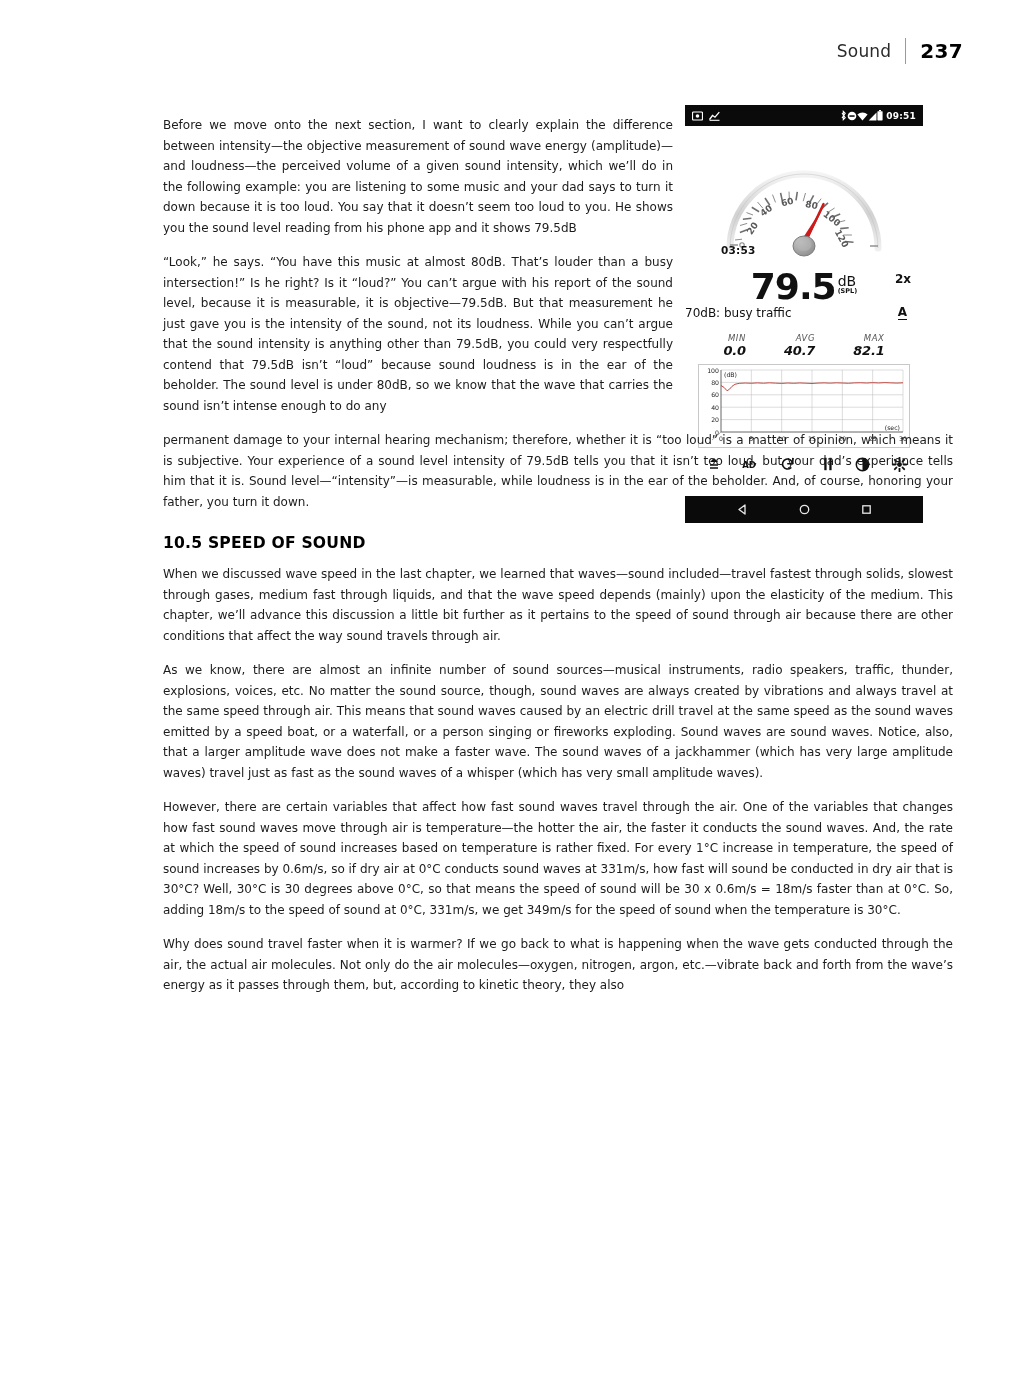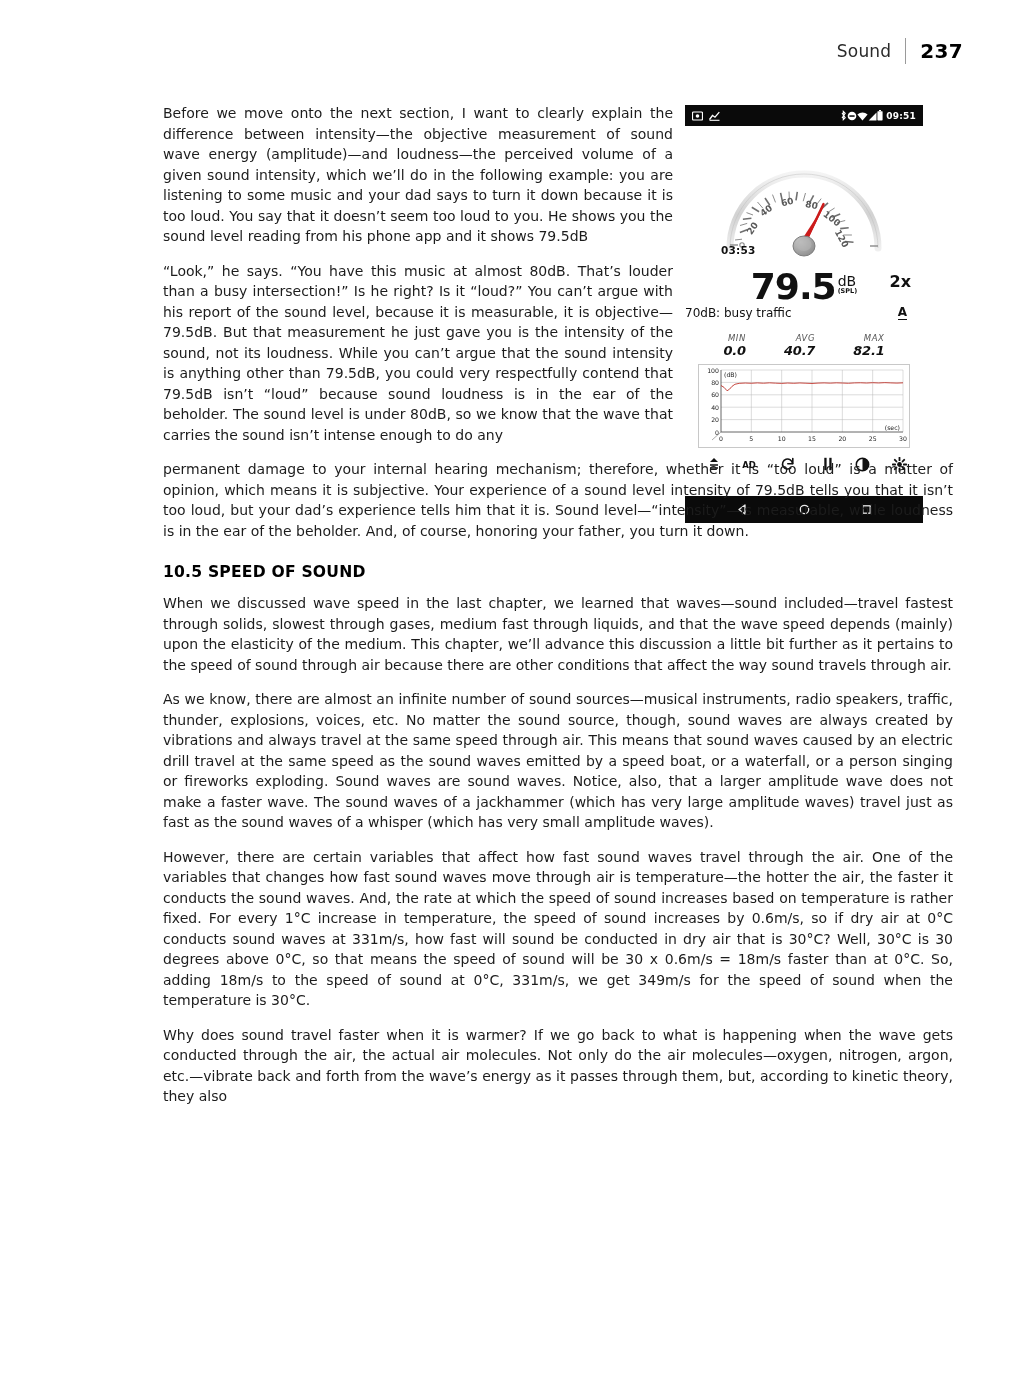--- a/index.html
+++ b/index.html
@@ -40,22 +40,22 @@
     letter-spacing:.3px;
   }
 
   
   .content{
     position:absolute;
     left:162px; top:103px;
     width:790px;
   }
   p.para{
-    margin:0 0 14px 0;
-    font-size:14px;
+    margin:12px 0 14px 0;
+    font-size:12px;
     line-height:20.5px;
     text-align:justify;
     color:#1c1c1c;
   }
   p.narrow{
     width:510px;
   }
   .h2{
     font-weight:bold;
     font-size:15.6px;
@@ -127,21 +127,21 @@
     text-align:left;
     vertical-align:middle;
     margin-left:2px;
     position:relative;
     top:-2px;
   }
   .readout .unit .db{font-size:14px;font-weight:normal;line-height:12px;display:block;color:#111;}
   .readout .unit .spl{font-size:6.5px;font-weight:bold;line-height:8px;display:block;color:#111;}
   .readout .mult{
     position:absolute;right:12px;top:6px;
-    font-size:16px;font-weight:bold;color:#111;
+    font-size:12px;font-weight:bold;color:#111;
   }
   .subcaption{
     position:relative;
     font-size:12px;
     color:#111;
     margin-top:12px;
     height:18px;
   }
   .subcaption .weight{
     position:absolute;right:16px;top:0;

